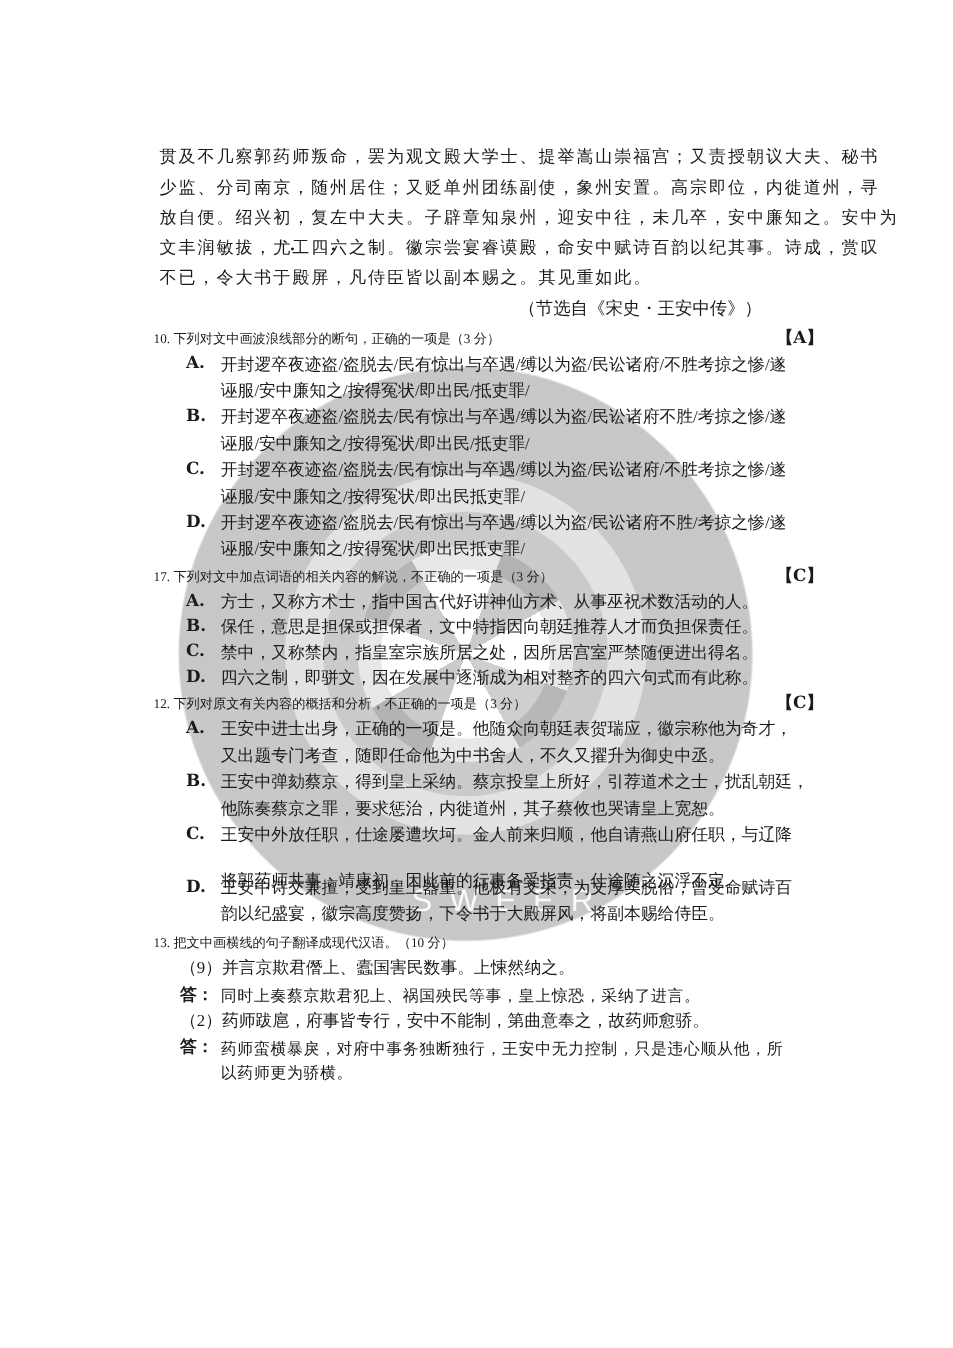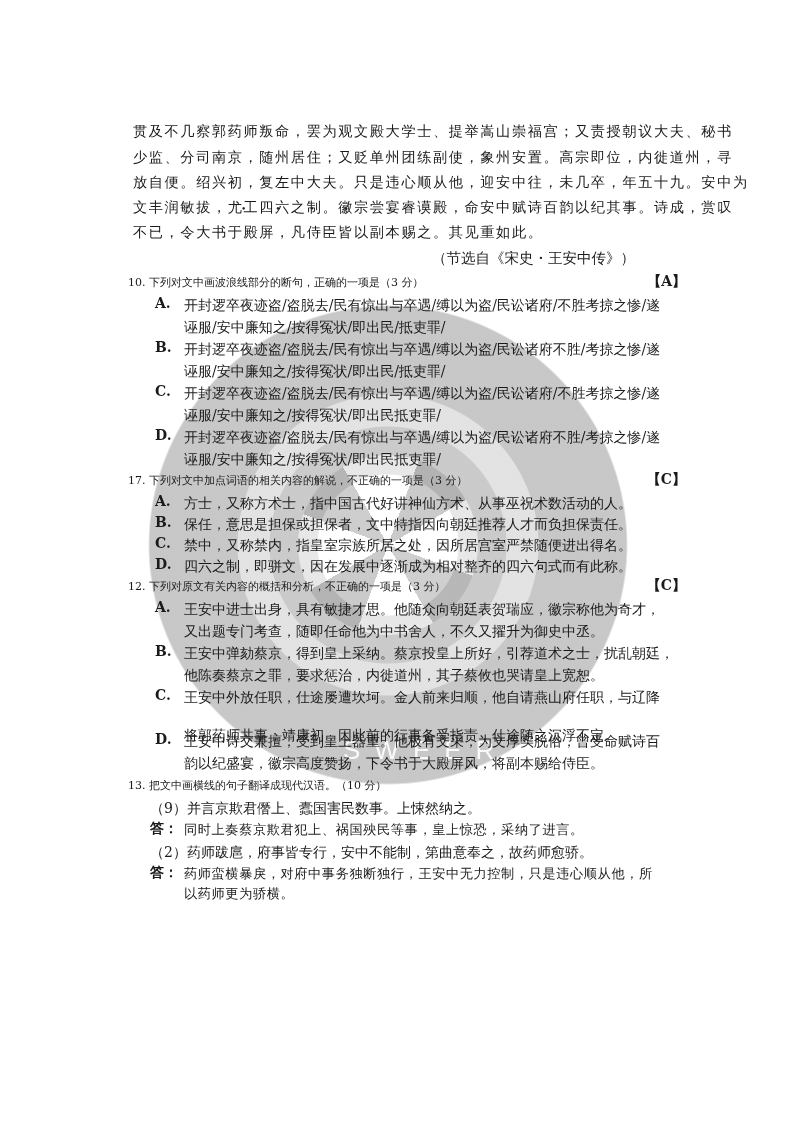--- a/index.html
+++ b/index.html
@@ -23,21 +23,21 @@
     background: conic-gradient(from 20deg, #9f9f9f 0 40deg, #ffffff 40deg 90deg, #a8a8a8 90deg 130deg, #ffffff 130deg 180deg, #a0a0a0 180deg 220deg, #ffffff 220deg 270deg, #a5a5a5 270deg 310deg, #ffffff 310deg 360deg);
     opacity: 0.55; z-index: 0;
   }
   .seal-text {
     position: absolute; left: 343px; top: 735px; font-family: Liberation Sans, sans-serif;
     font-size: 26px; color: #ffffff; letter-spacing: 14px; z-index: 1; opacity: 0.9;
   }
 
   .content { position: absolute; left: 0; top: 0; width: 794px; z-index: 2; }
   .line {
-    position: absolute; font-size: 14.2px; line-height: 20px; white-space: nowrap;
+    position: absolute; font-size: 14.2px; line-height: 20px; white-space: nowrap; font-family: Liberation Serif, serif;
   }
   .para { left: 133px; letter-spacing: 1.6px; }
   .q { left: 128px; font-size: 11px; }
   .opt-label { position: absolute; left: 155px; font-size: 14px; font-weight: bold; }
   .opt { left: 184px; font-size: 14px; }
   .answer-tag { position: absolute; right: 108px; font-size: 14px; font-weight: bold; }
   .ans-label { position: absolute; left: 150px; font-size: 14px; font-weight: bold; }
   .ans { left: 184px; font-size: 13.2px; letter-spacing: 0.6px; text-align: center; }
   .sub { left: 150px; font-size: 14px; }
   .dots {
@@ -49,21 +49,21 @@
 
 <div class="page">
   <div class="seal"></div>
   <div class="seal-swirl"></div>
   <div class="seal-text">SWEER</div>
 
   <div class="content">
 
     <div class="line para" style="top:121px">贯及不几察郭药师叛命，罢为观文殿大学士、提举嵩山崇福宫；又责授朝议大夫、秘书</div>
     <div class="line para" style="top:147px">少监、分司南京，随州居住；又贬单州团练副使，象州安置。高宗即位，内徙道州，寻</div>
-    <div class="line para" style="top:172px">放自便。绍兴初，复左中大夫。只是违心顺从他，迎安中往，未几卒，年五十九。安中为</div>
+    <div class="line para" style="top:172px">放自便。绍兴初，复左中大夫。子辟章知泉州，迎安中往，未几卒，安中廉知之。安中为</div>
     <div class="line para" style="top:197px">文丰润敏拔，尤工四六之制。徽宗尝宴睿谟殿，命安中赋诗百韵以纪其事。诗成，赏叹</div>
     <div class="dots">• • • •</div>
     <div class="line para" style="top:222px">不已，令大书于殿屏，凡侍臣皆以副本赐之。其见重如此。</div>
     <div class="line" style="top:248px; left:432px; font-size:14.5px;">（节选自《宋史・王安中传》）</div>
 
     <div class="line q" style="top:273px">10. 下列对文中画波浪线部分的断句，正确的一项是（3 分）</div>
     <div class="answer-tag" style="top:273px">【A】</div>
     <div class="opt-label" style="top:295px">A.</div>
     <div class="line opt" style="top:295px">开封逻卒夜迹盗/盗脱去/民有惊出与卒遇/缚以为盗/民讼诸府/不胜考掠之惨/遂</div>
     <div class="line opt" style="top:317px">诬服/安中廉知之/按得冤状/即出民/抵吏罪/</div>
@@ -84,21 +84,21 @@
     <div class="opt-label" style="top:514px">B.</div>
     <div class="line opt" style="top:514px">保任，意思是担保或担保者，文中特指因向朝廷推荐人才而负担保责任。</div>
     <div class="opt-label" style="top:535px">C.</div>
     <div class="line opt" style="top:535px">禁中，又称禁内，指皇室宗族所居之处，因所居宫室严禁随便进出得名。</div>
     <div class="opt-label" style="top:556px">D.</div>
     <div class="line opt" style="top:556px">四六之制，即骈文，因在发展中逐渐成为相对整齐的四六句式而有此称。</div>
 
     <div class="line q" style="top:577px">12. 下列对原文有关内容的概括和分析，不正确的一项是（3 分）</div>
     <div class="answer-tag" style="top:577px">【C】</div>
     <div class="opt-label" style="top:599px">A.</div>
-    <div class="line opt" style="top:599px">王安中进士出身，具有敏捷才思。他随众向朝廷表贺瑞应，徽宗称他为奇才，</div>
+    <div class="line opt" style="top:599px">王安中进士出身，正确的一项是。他随众向朝廷表贺瑞应，徽宗称他为奇才，</div>
     <div class="line opt" style="top:621px">又出题专门考查，随即任命他为中书舍人，不久又擢升为御史中丞。</div>
     <div class="opt-label" style="top:643px">B.</div>
     <div class="line opt" style="top:643px">王安中弹劾蔡京，得到皇上采纳。蔡京投皇上所好，引荐道术之士，扰乱朝廷，</div>
     <div class="line opt" style="top:665px">他陈奏蔡京之罪，要求惩治，内徙道州，其子蔡攸也哭请皇上宽恕。</div>
     <div class="opt-label" style="top:687px">C.</div>
     <div class="line opt" style="top:687px">王安中外放任职，仕途屡遭坎坷。金人前来归顺，他自请燕山府任职，与辽降</div>
     <div class="line opt" style="top:725px">将郭药师共事；靖康初，因此前的行事备受指责，仕途随之沉浮不定。</div>
     <div class="opt-label" style="top:731px">D.</div>
     <div class="line opt" style="top:731px">王安中诗文兼擅，受到皇上器重。他极有文采，为文厚实脱俗，曾受命赋诗百</div>
     <div class="line opt" style="top:753px">韵以纪盛宴，徽宗高度赞扬，下令书于大殿屏风，将副本赐给侍臣。</div>

